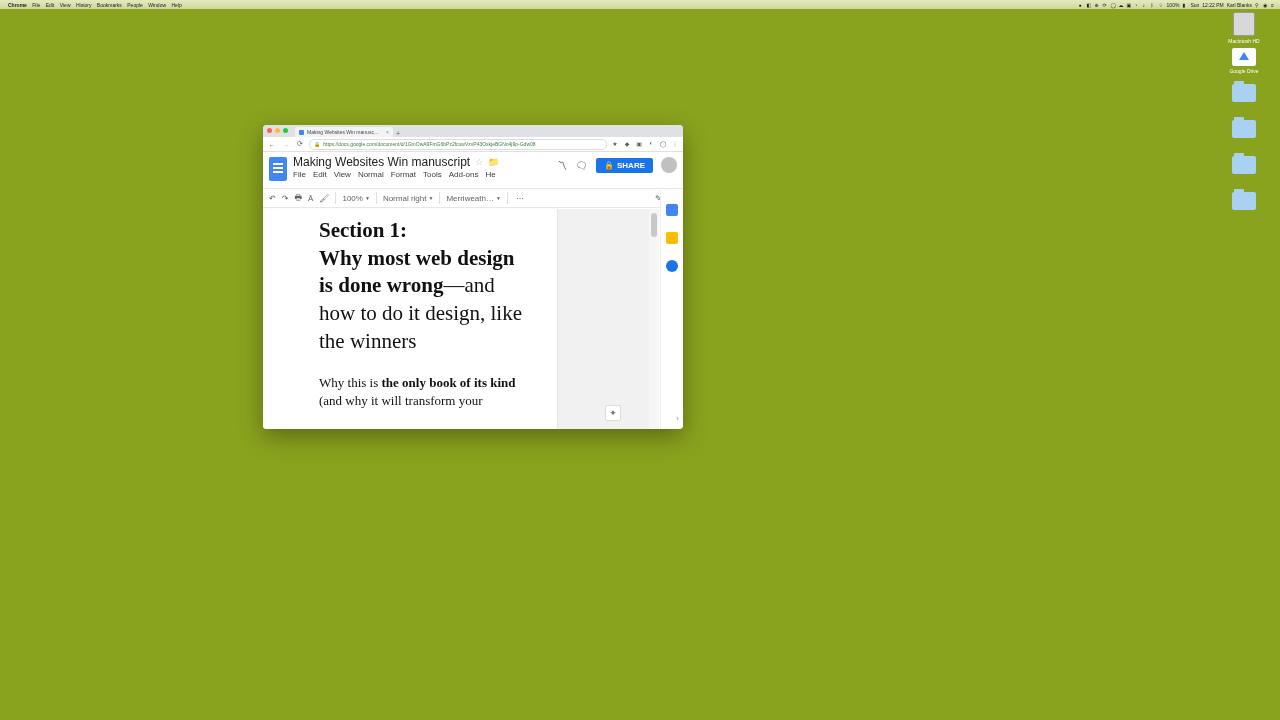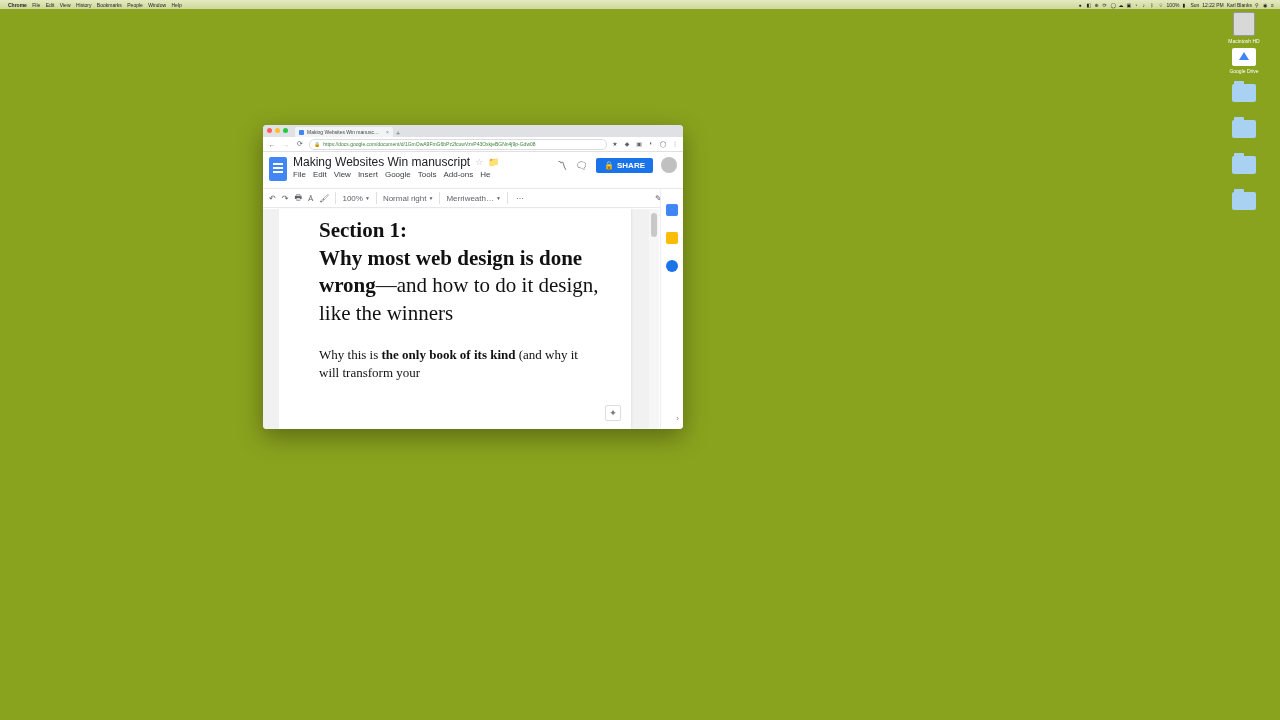--- a/index.html
+++ b/index.html
@@ -53,21 +53,21 @@
   .docs-toolbar .dd .caret{font-size:5px;}
   .docs-toolbar .more{margin-left:2px;}
   .docs-toolbar .rside{margin-left:auto;display:flex;align-items:center;gap:8px;}
   
   .ruler{height:7px;background:#fff;position:relative;border-bottom:1px solid #eee;}
   .ruler-inner{position:absolute;left:36px;right:72px;top:0;bottom:0;}
   .ruler-inner .num{position:absolute;top:0;font-size:4px;color:#888;transform:translateX(-50%);}
   .ruler .marker{position:absolute;top:0;color:#8a9af2;font-size:6px;}
   
   .docs-body{position:absolute;top:84px;bottom:0;left:0;right:24px;background:#f1f1f1;display:flex;}
-  .page{background:#fff;margin-left:16px;width:352px;height:100%;box-shadow:1px 0 2px rgba(0,0,0,.06);padding:8px 30px 0 40px;box-sizing:border-box;font-family:Georgia,"Times New Roman",serif;color:#111;}
+  .page{background:#fff;margin-left:0;width:294px;height:100%;box-shadow:1px 0 2px rgba(0,0,0,.06);padding:8px 30px 0 56px;box-sizing:border-box;font-family:Georgia,"Times New Roman",serif;color:#111;}
   .page .h1{font-size:21px;font-weight:800;line-height:1.32;}
   .page .h1 .lt{font-weight:400;}
   .page .h2{font-size:13px;margin-top:18px;line-height:1.4;}
   .page .h2 .bd{font-weight:700;}
   .scroll-gutter{width:10px;background:#f6f6f6;position:relative;margin-left:auto;}
   .scroll-thumb{position:absolute;left:2px;right:2px;top:4px;height:24px;background:#c8c8c8;border-radius:3px;}
   
   .sidepanel{position:absolute;top:65px;right:0;width:22px;bottom:0;border-left:1px solid #eee;background:#fff;display:flex;flex-direction:column;align-items:center;gap:16px;padding-top:14px;}
   .sidepanel .app{width:12px;height:12px;border-radius:2px;}
   .sidepanel .expander{position:absolute;bottom:6px;right:4px;font-size:8px;color:#888;}
@@ -179,22 +179,22 @@
     <div class="docs-title-wrap">
       <div class="docs-title-row">
         <span class="docs-title">Making Websites Win manuscript</span>
         <span class="star">☆</span>
         <span class="move">📁</span>
       </div>
       <div class="docs-menus">
         <span>File</span>
         <span>Edit</span>
         <span>View</span>
-        <span>Insert</span>
-        <span>Google</span>
+        <span>Normal</span>
+        <span>Format</span>
         <span>Tools</span>
         <span>Add-ons</span>
         <span>He</span>
       </div>
     </div>
     <div class="docs-right">
       <span class="hicon">〽</span>
       <span class="hicon">🗨</span>
       <div class="share-btn">
         <span>🔒</span>

